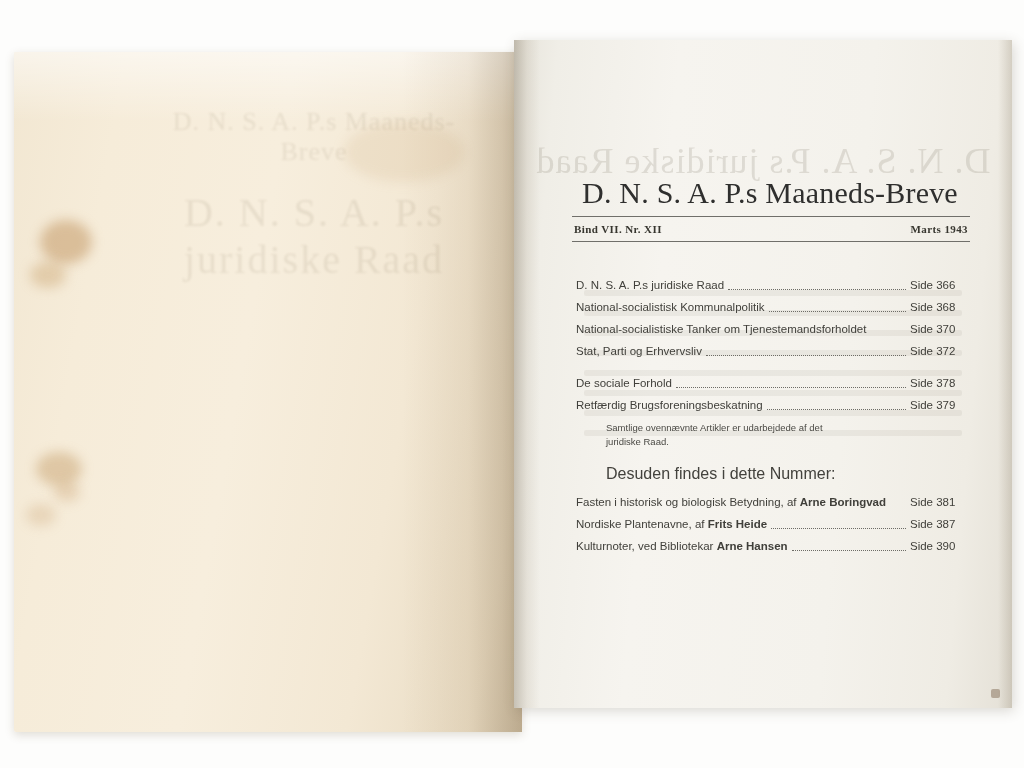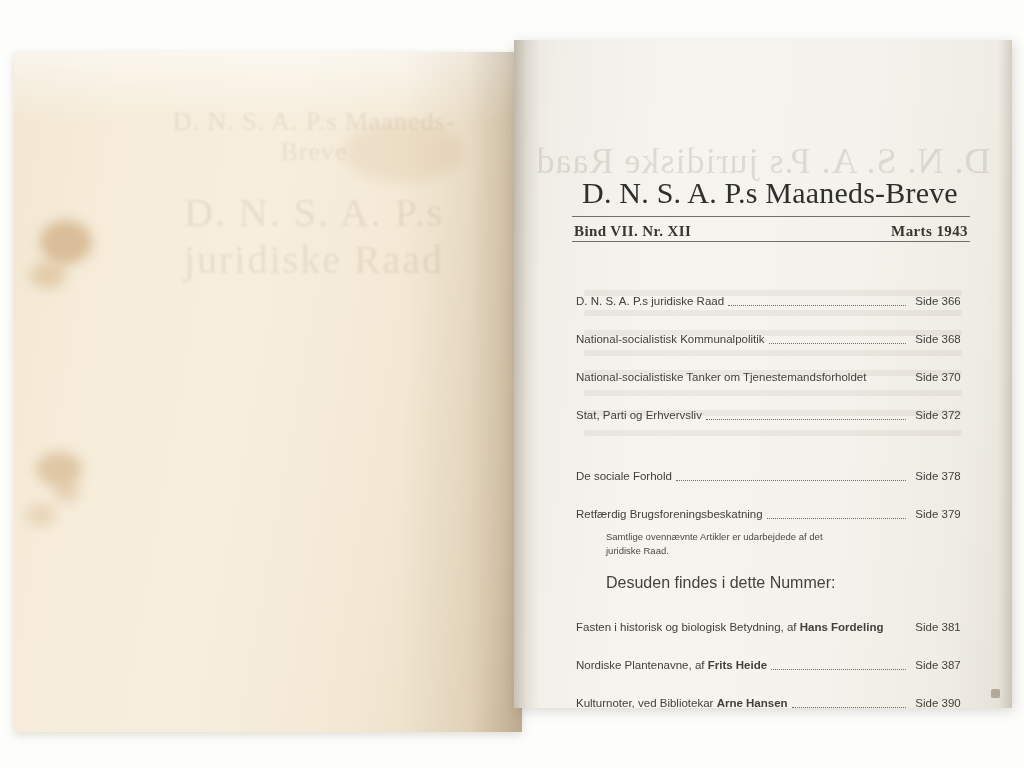--- a/index.html
+++ b/index.html
@@ -193,21 +193,21 @@
     background: #706f6a;
   }
 
   .issue-line {
     position: absolute;
     left: 2px;
     top: 180px;
     width: 398px;
     height: 20px;
     font-family: "Liberation Serif", serif;
-    font-size: 15px;
+    font-size: 11px;
     font-weight: bold;
     letter-spacing: 0.4px;
     color: #37362f;
   }
   .issue-left {
     position: absolute;
     left: 2px; top: 3px;
   }
   .issue-right {
     position: absolute;
@@ -238,22 +238,21 @@
     flex: 1 1 auto;
     margin: 0 4px 2px 4px;
     border-bottom: 1px dotted #6d6c66;
     height: 1px;
     min-width: 6px;
   }
   .toc-page {
     flex: 0 0 auto;
     white-space: nowrap;
     width: 56px;
-    text-align: center;
-    margin-top: 16px;
+    text-align: left;
   }
   .toc-row.nodots .toc-dots { border-bottom: none; }
   .toc-cont {
     margin-left: 30px;
   }
   .toc-row .bold { font-weight: bold; }
 
   .note {
     margin: 9px 0 0 30px;
     font-size: 9.5px;
@@ -363,21 +362,21 @@
             <span class="toc-dots"></span>
             <span class="toc-page">Side 379</span>
           </div>
 
           <div class="note">Samtlige ovennævnte Artikler er udarbejdede af det juridiske Raad.</div>
 
           <div class="subnote">Desuden findes i dette Nummer:</div>
 
           <div class="toc-row nodots">
             <span class="toc-title">
-              <span>Fasten i historisk og biologisk Betydning, af </span><span class="bold">Hans Fordeling</span>
+              <span>Fasten i historisk og biologisk Betydning, af </span><span class="bold">Arne Boringvad</span>
             </span>
             <span class="toc-dots"></span>
             <span class="toc-page">Side 381</span>
           </div>
 
           <div class="toc-row">
             <span class="toc-title">
               <span>Nordiske Plantenavne, af </span><span class="bold">Frits Heide</span>
             </span>
             <span class="toc-dots"></span>

